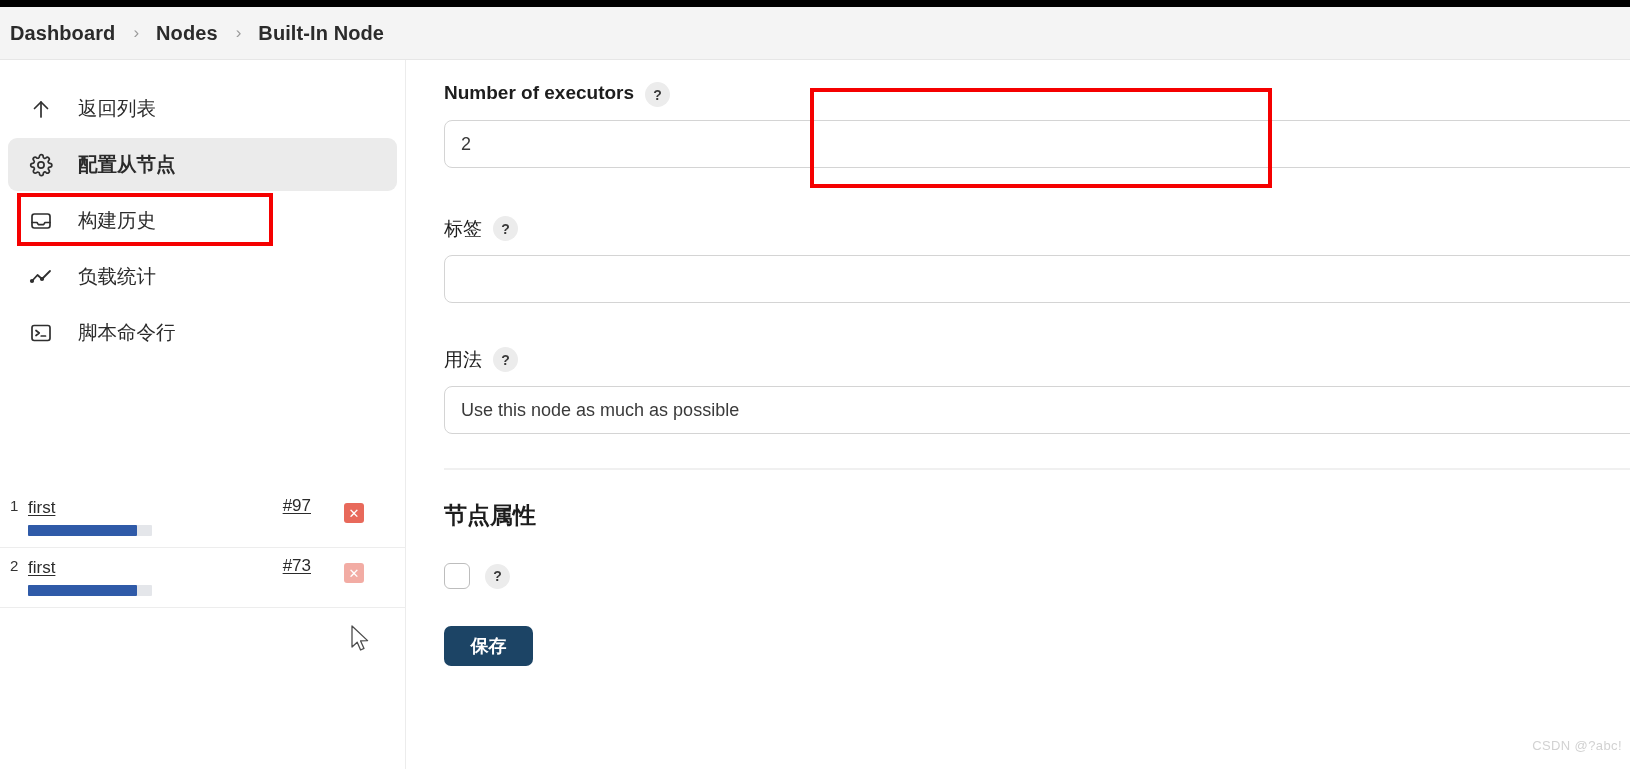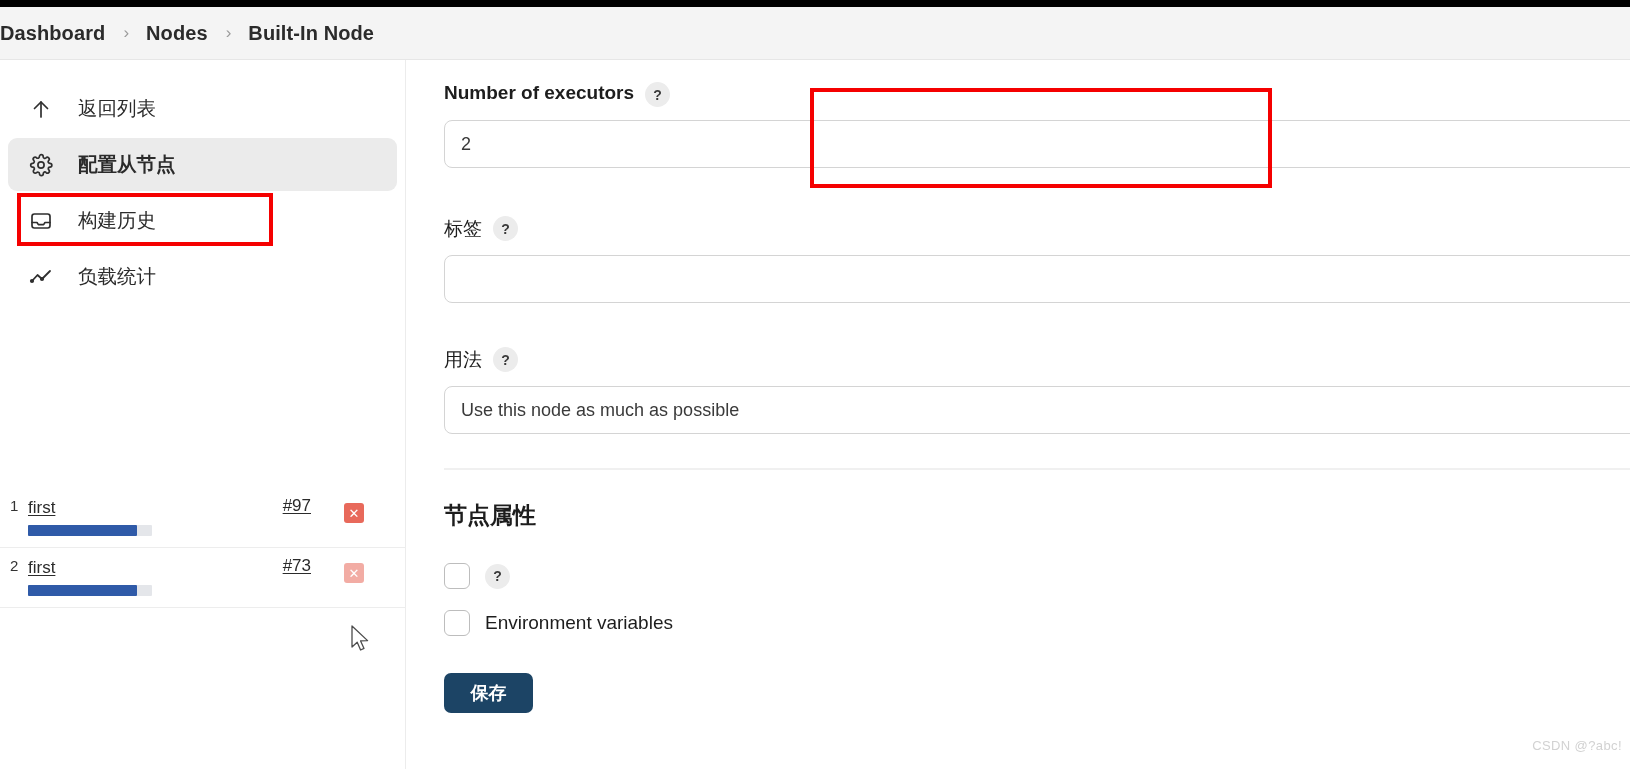--- a/index.html
+++ b/index.html
@@ -15,20 +15,21 @@
   .topstrip {
     position:absolute; top:0; left:0; width:1630px; height:7px;
     background:#000000;
   }
 
   
   .breadcrumb-bar {
     position:absolute; top:7px; left:0; width:1630px; height:53px;
     background:#f4f4f4;
     display:flex; align-items:center;
+    padding-left:10px;
     border-bottom:1px solid #e6e6e6;
   }
   .crumb {
     font-size:20px; color:#2b2b2b; font-weight:600;
     letter-spacing:.1px; white-space:nowrap;
   }
   .crumb.link { cursor:pointer; }
   .crumb-sep {
     color:#9b9b9b; font-size:17px; margin:0 17px 0 18px;
     font-weight:400;
@@ -262,20 +263,30 @@
           <span class="nav-icon">
             <svg width="24" height="24" viewBox="0 0 24 24" fill="none" stroke="currentColor" stroke-width="1.8" stroke-linecap="round" stroke-linejoin="round">
               <polyline points="3,16 8.5,10 13,14 21,6"></polyline>
               <circle cx="3" cy="16" r="1.2" fill="currentColor"></circle>
               <circle cx="13" cy="14" r="1.2" fill="currentColor"></circle>
             </svg>
           </span>
           <span class="nav-label">负载统计</span>
         </div>
 
+        <div class="nav-item">
+          <span class="nav-icon">
+            <svg width="24" height="24" viewBox="0 0 24 24" fill="none" stroke="currentColor" stroke-width="1.7" stroke-linecap="round" stroke-linejoin="round">
+              <rect x="3" y="4.5" width="18" height="15" rx="2.2"></rect>
+              <polyline points="7,9.5 10.2,12 7,14.5"></polyline>
+                <line x1="12.2" y1="15" x2="16.5" y2="15"></line>
+            </svg>
+          </span>
+          <span class="nav-label">脚本命令行</span>
+        </div>
       </div>
 
       <div class="anno-sidebar" style="border-color: rgb(245, 0, 0);"></div>
 
 
       <div class="exec-list">
         <div class="exec-row">
           <span class="exec-num">1</span>
           <span class="exec-job">first</span>
           <span class="exec-build">#97</span>
@@ -338,24 +349,20 @@
 
       <div class="divider"></div>
 
       <div class="section-title">节点属性</div>
 
       <div class="checkrow">
         <span class="checkbox"></span>
         <span class="help-badge">?</span>
       </div>
 
-      <div class="checkrow second">
-        <span class="checkbox"></span>
-        <span class="check-label">Environment variables</span>
-      </div>
 
       <button class="save-btn">保存</button>
 
       <div class="anno-main" style="border-color: rgb(245, 0, 0);"></div>
     </div>
 
   </div>
 
   <div class="watermark">CSDN @?abc!</div>
 </div>

